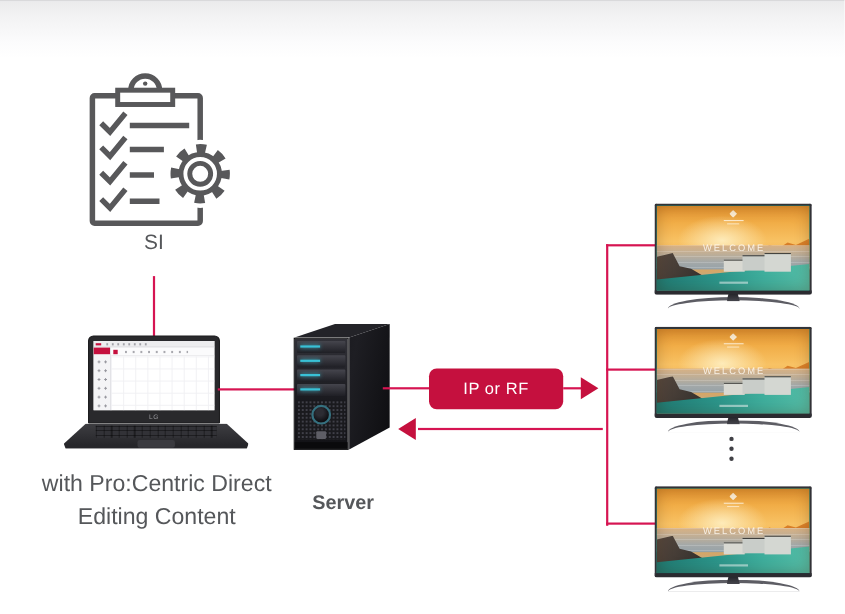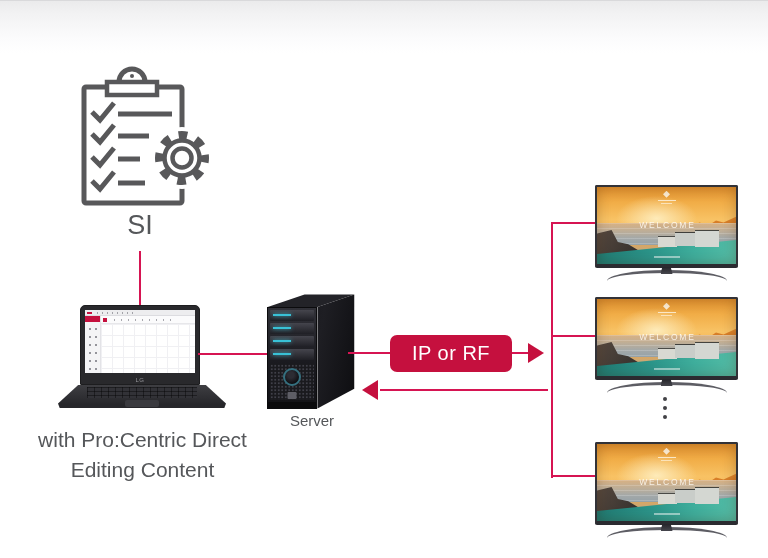--- a/index.html
+++ b/index.html
@@ -7,21 +7,21 @@
          font-family:"Liberation Sans",sans-serif;}
   
   .top-fade{position:absolute;top:0;left:0;right:0;height:52px;border-top:1px solid #d9d9db;
             background:linear-gradient(180deg,#ebebec 0%,#f2f2f3 25%,#fbfbfc 70%,#fff 100%);}
   
   .lbl{position:absolute;color:var(--text);text-align:center;}
   .redline{position:absolute;background:var(--line);}
   
   .si-svg{position:absolute;left:78px;top:66px;width:138px;height:142px;}
   .ic{stroke:var(--stroke);fill:none;}
-  .si-label{left:78px;top:210px;width:124px;font-size:27px;}
+  .si-label{left:78px;top:210px;width:124px;font-size:19px;}
   
   .laptop-lid{position:absolute;left:80px;top:305px;width:120px;height:80px;box-sizing:border-box;
               background:#29292c;border:1px solid #1d1d1f;border-radius:5px 5px 1px 1px;}
   .laptop-screen{position:absolute;left:4px;top:4px;right:4px;bottom:11px;background:#fff;overflow:hidden;}
   .ed-menubar{position:absolute;left:0;top:0;right:0;height:5px;background:#ededef;border-bottom:1px solid #dcdce0;}
   .ed-menudot{position:absolute;left:2px;top:1.5px;width:5px;height:2.5px;background:var(--accent);}
   .ed-menudots{position:absolute;left:10px;top:2px;width:40px;height:2px;
       background-image:radial-gradient(circle,#a2a2a8 0.8px,transparent 1px);background-size:5px 2px;}
   .ed-sidebar{position:absolute;left:0;top:6px;bottom:0;width:15px;background:#f4f4f6;border-right:1px solid #e3e3e7;}
   .ed-sidebar-head{height:6px;background:var(--accent);}
@@ -60,25 +60,25 @@
   .bay-led{position:absolute;left:3px;top:4px;width:18px;height:2.5px;background:var(--led);
       box-shadow:0 0 4px rgba(57,193,214,.9);}
   .server-mesh{position:absolute;left:2px;right:2px;top:56px;height:36px;background-color:#1a1a1e;
       background-image:radial-gradient(rgba(95,95,108,.55) .7px,transparent 1.2px);background-size:3.5px 3.5px;}
   .server-knob{position:absolute;left:50%;transform:translateX(-50%);top:60px;width:18px;height:18px;
       box-sizing:border-box;border-radius:50%;border:2px solid #35707f;
       background:radial-gradient(circle at 42% 36%,#2c2c33 25%,#0f0f13 70%);}
   .server-usb{position:absolute;left:50%;transform:translateX(-50%);top:84px;width:9px;height:7px;
       background:#5e5e66;border-radius:1px;}
   .server-bottom{position:absolute;left:0;right:0;bottom:0;height:6px;background:#0a0a0c;}
-  .server-label{left:262px;top:412px;width:100px;font-size:15px;}
+  .server-label{left:262px;top:447px;width:100px;font-size:18px;font-weight:bold;}
   
   .iprf-badge{position:absolute;left:390px;top:335px;width:122px;height:37px;border-radius:7px;
       background:var(--accent);color:#fff;display:flex;align-items:center;justify-content:center;
-      font-size:20px;font-weight:500;letter-spacing:.5px;}
+      font-size:15px;font-weight:500;letter-spacing:.5px;}
   .arrow-right{position:absolute;left:528px;top:343px;width:0;height:0;
       border-top:10px solid transparent;border-bottom:10px solid transparent;border-left:16px solid var(--accent);}
   .arrow-left{position:absolute;left:362px;top:380px;width:0;height:0;
       border-top:10px solid transparent;border-bottom:10px solid transparent;border-right:16px solid var(--accent);}
   
   .tv{position:absolute;left:595px;width:143px;}
   .tv-panel{position:relative;height:83px;box-sizing:border-box;background:#0f766e;overflow:hidden;
       border:2px solid #323237;border-bottom:4px solid #2b2b30;border-radius:2px;}
   .scene{position:absolute;inset:0;}
   .sky{position:absolute;inset:0;

